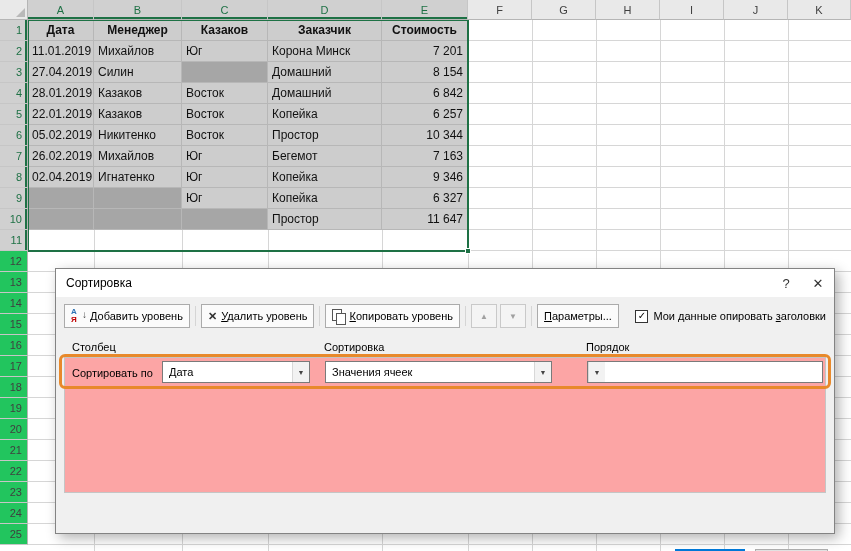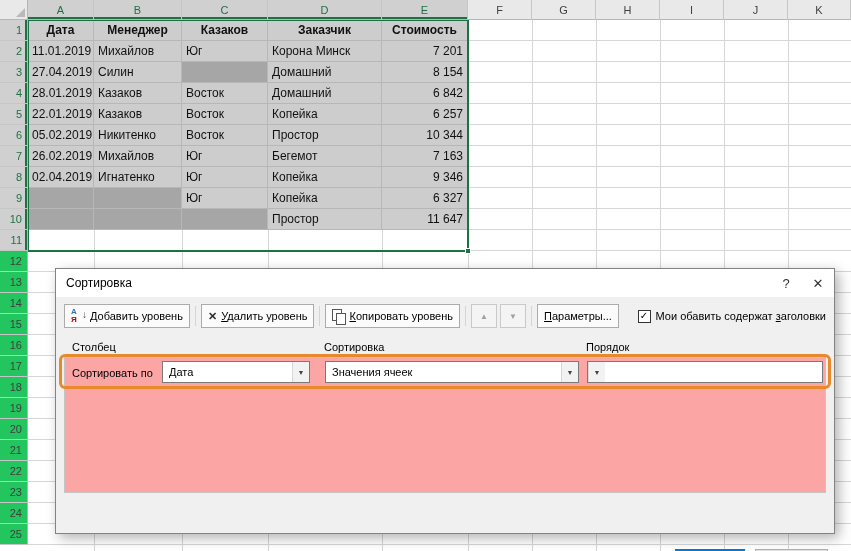--- a/index.html
+++ b/index.html
@@ -67,21 +67,21 @@
          align-items:center; justify-content:center; font-size:10px; line-height:1; }
   .dlg-collabel { position:absolute; font-size:11px; color:#000; top:72px; }
   .lbl-col { left:16px; } .lbl-sort { left:268px; } .lbl-order { left:530px; }
   .dlg-list { position:absolute; left:8px; right:8px; top:88px; bottom:40px; background:#fca5a5; border:1px solid #C5C5C5; }
   .level-label { position:absolute; left:7px; top:9px; font-size:11px; }
   .combo { position:absolute; top:3px; height:22px; border:1px solid #7A7A7A; background:#fff;
            display:flex; align-items:stretch; font-size:11px; }
   .combo-text { flex:1; display:flex; align-items:center; padding:0 6px; white-space:nowrap; overflow:hidden; }
   .combo-arrow { width:17px; display:flex; align-items:center; justify-content:center;
                  font-size:7px; color:#444; border-left:1px solid #D8D8D8; background:#F2F2F2; }
-  .combo1 { left:97px; width:148px; } .combo2 { left:260px; width:254px; } .combo3 { left:522px; width:236px; }
+  .combo1 { left:97px; width:148px; } .combo2 { left:260px; width:227px; } .combo3 { left:522px; width:236px; }
   .annot { position:absolute; left:3px; top:85px; width:772px; height:35px; border:3px solid #E8892B;
            border-radius:6px; z-index:5; pointer-events:none; }
   .dlg-btn { position:absolute; top:236px; height:38px; background:#E1E1E1; border:1px solid #ADADAD;
              display:flex; align-items:center; justify-content:center; font-size:15px;margin-top:44px; }
   .dlg-ok { left:619px; width:70px; border:2px solid #0078D7; }
   .dlg-cancel { left:699px; width:73px; }
 </style>
 </head>
 <body>
 
@@ -244,21 +244,21 @@
         <span class="arr">▼</span>
       </div>
       <div class="tb-sep"></div>
       <div class="tb-btn">
         <span><span class="u">П</span><span>араметры...</span></span>
       </div>
       <div class="chkwrap">
         <span class="chk">
             <i style="font-style:normal">✓</i>
           </span>
-        <span><span>Мои обавить содержат </span><span class="u">з</span><span>аголовки</span></span>
+        <span><span>Мои данные опировать </span><span class="u">з</span><span>аголовки</span></span>
       </div>
     </div>
 
     <div class="dlg-collabel lbl-col">Столбец</div>
     <div class="dlg-collabel lbl-sort">Сортировка</div>
     <div class="dlg-collabel lbl-order">Порядок</div>
 
     <div class="dlg-list">
       <div class="level-label">Сортировать по</div>
       <div class="combo combo1">

